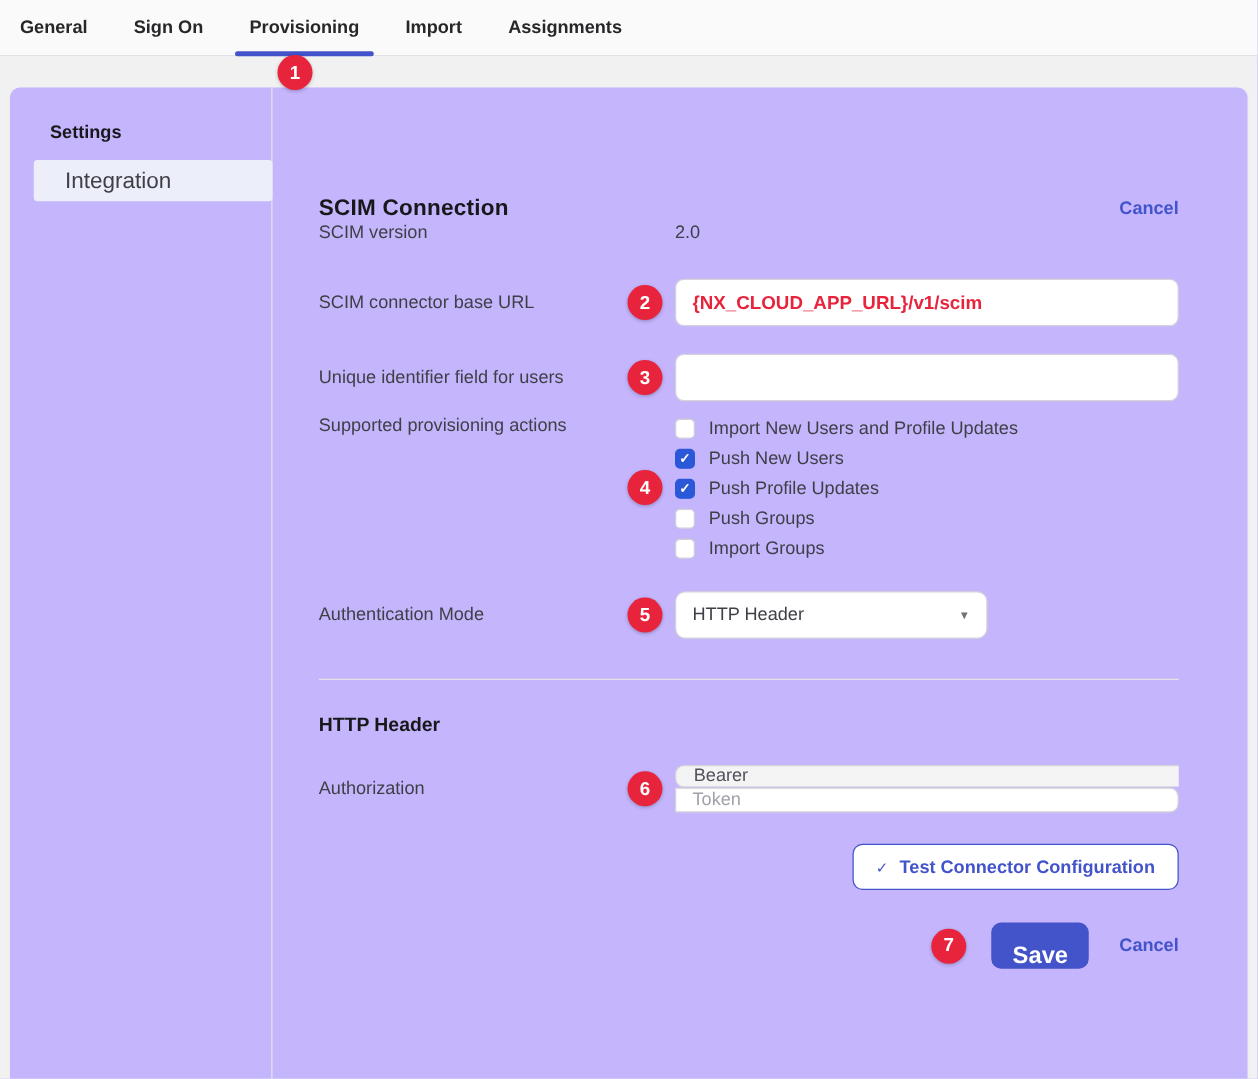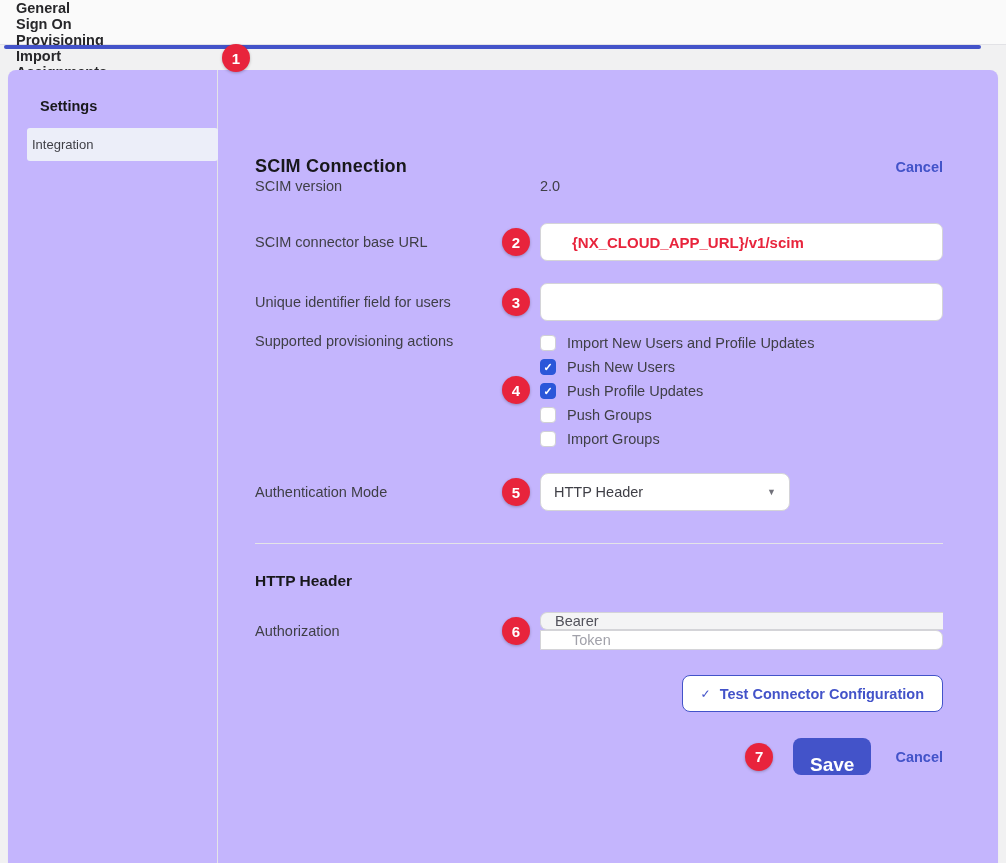--- a/index.html
+++ b/index.html
@@ -13,21 +13,20 @@
   }
 
   
   .tabbar {
     height:45px;
     background:#fafafa;
     border-bottom:1px solid #e2e2e6;
     display:flex;
     align-items:stretch;
     padding-left:16px;
-    flex-direction:column;
   }
   .tab {
     position:relative;
     display:flex;
     align-items:center;
     font-size:14.5px;
     font-weight:700;
     color:#27272a;
     margin-right:37px;
     cursor:pointer;
@@ -89,22 +88,22 @@
     font-size:14.5px;
     font-weight:700;
     color:#18181b;
   }
   .sidebar-item {
     margin:14px 0 0 19px;
     width:191px;
     height:33px;
     display:flex;
     align-items:center;
-    padding-left:5px;
-    font-size:13px;
+    padding-left:25px;
+    font-size:18px;
     color:#3f3f46;
     border-radius:3px;
     cursor:pointer;
   }
   .sidebar-item.active { background:#eceef9; }
 
   
   .main {
     flex:1;
     padding:0 55px 0 37px;
@@ -144,21 +143,21 @@
     flex:1;
     position:relative;
   }
   .static-value { font-size:14.5px; color:#3f3f46; }
 
   .text-input {
     width:100%;
     height:38px;
     border:1px solid #d4d4d8;
     border-radius:7px;
-    padding:0 31px;
+    padding:0 13px;
     font-size:14.5px;
     font-family:"Liberation Sans", sans-serif;
     color:#3f3f46;
     background:#fff;
     outline:none;
   }
   .text-input.red-value {
     color:#e8243c;
     font-weight:700;
     font-size:15px;

